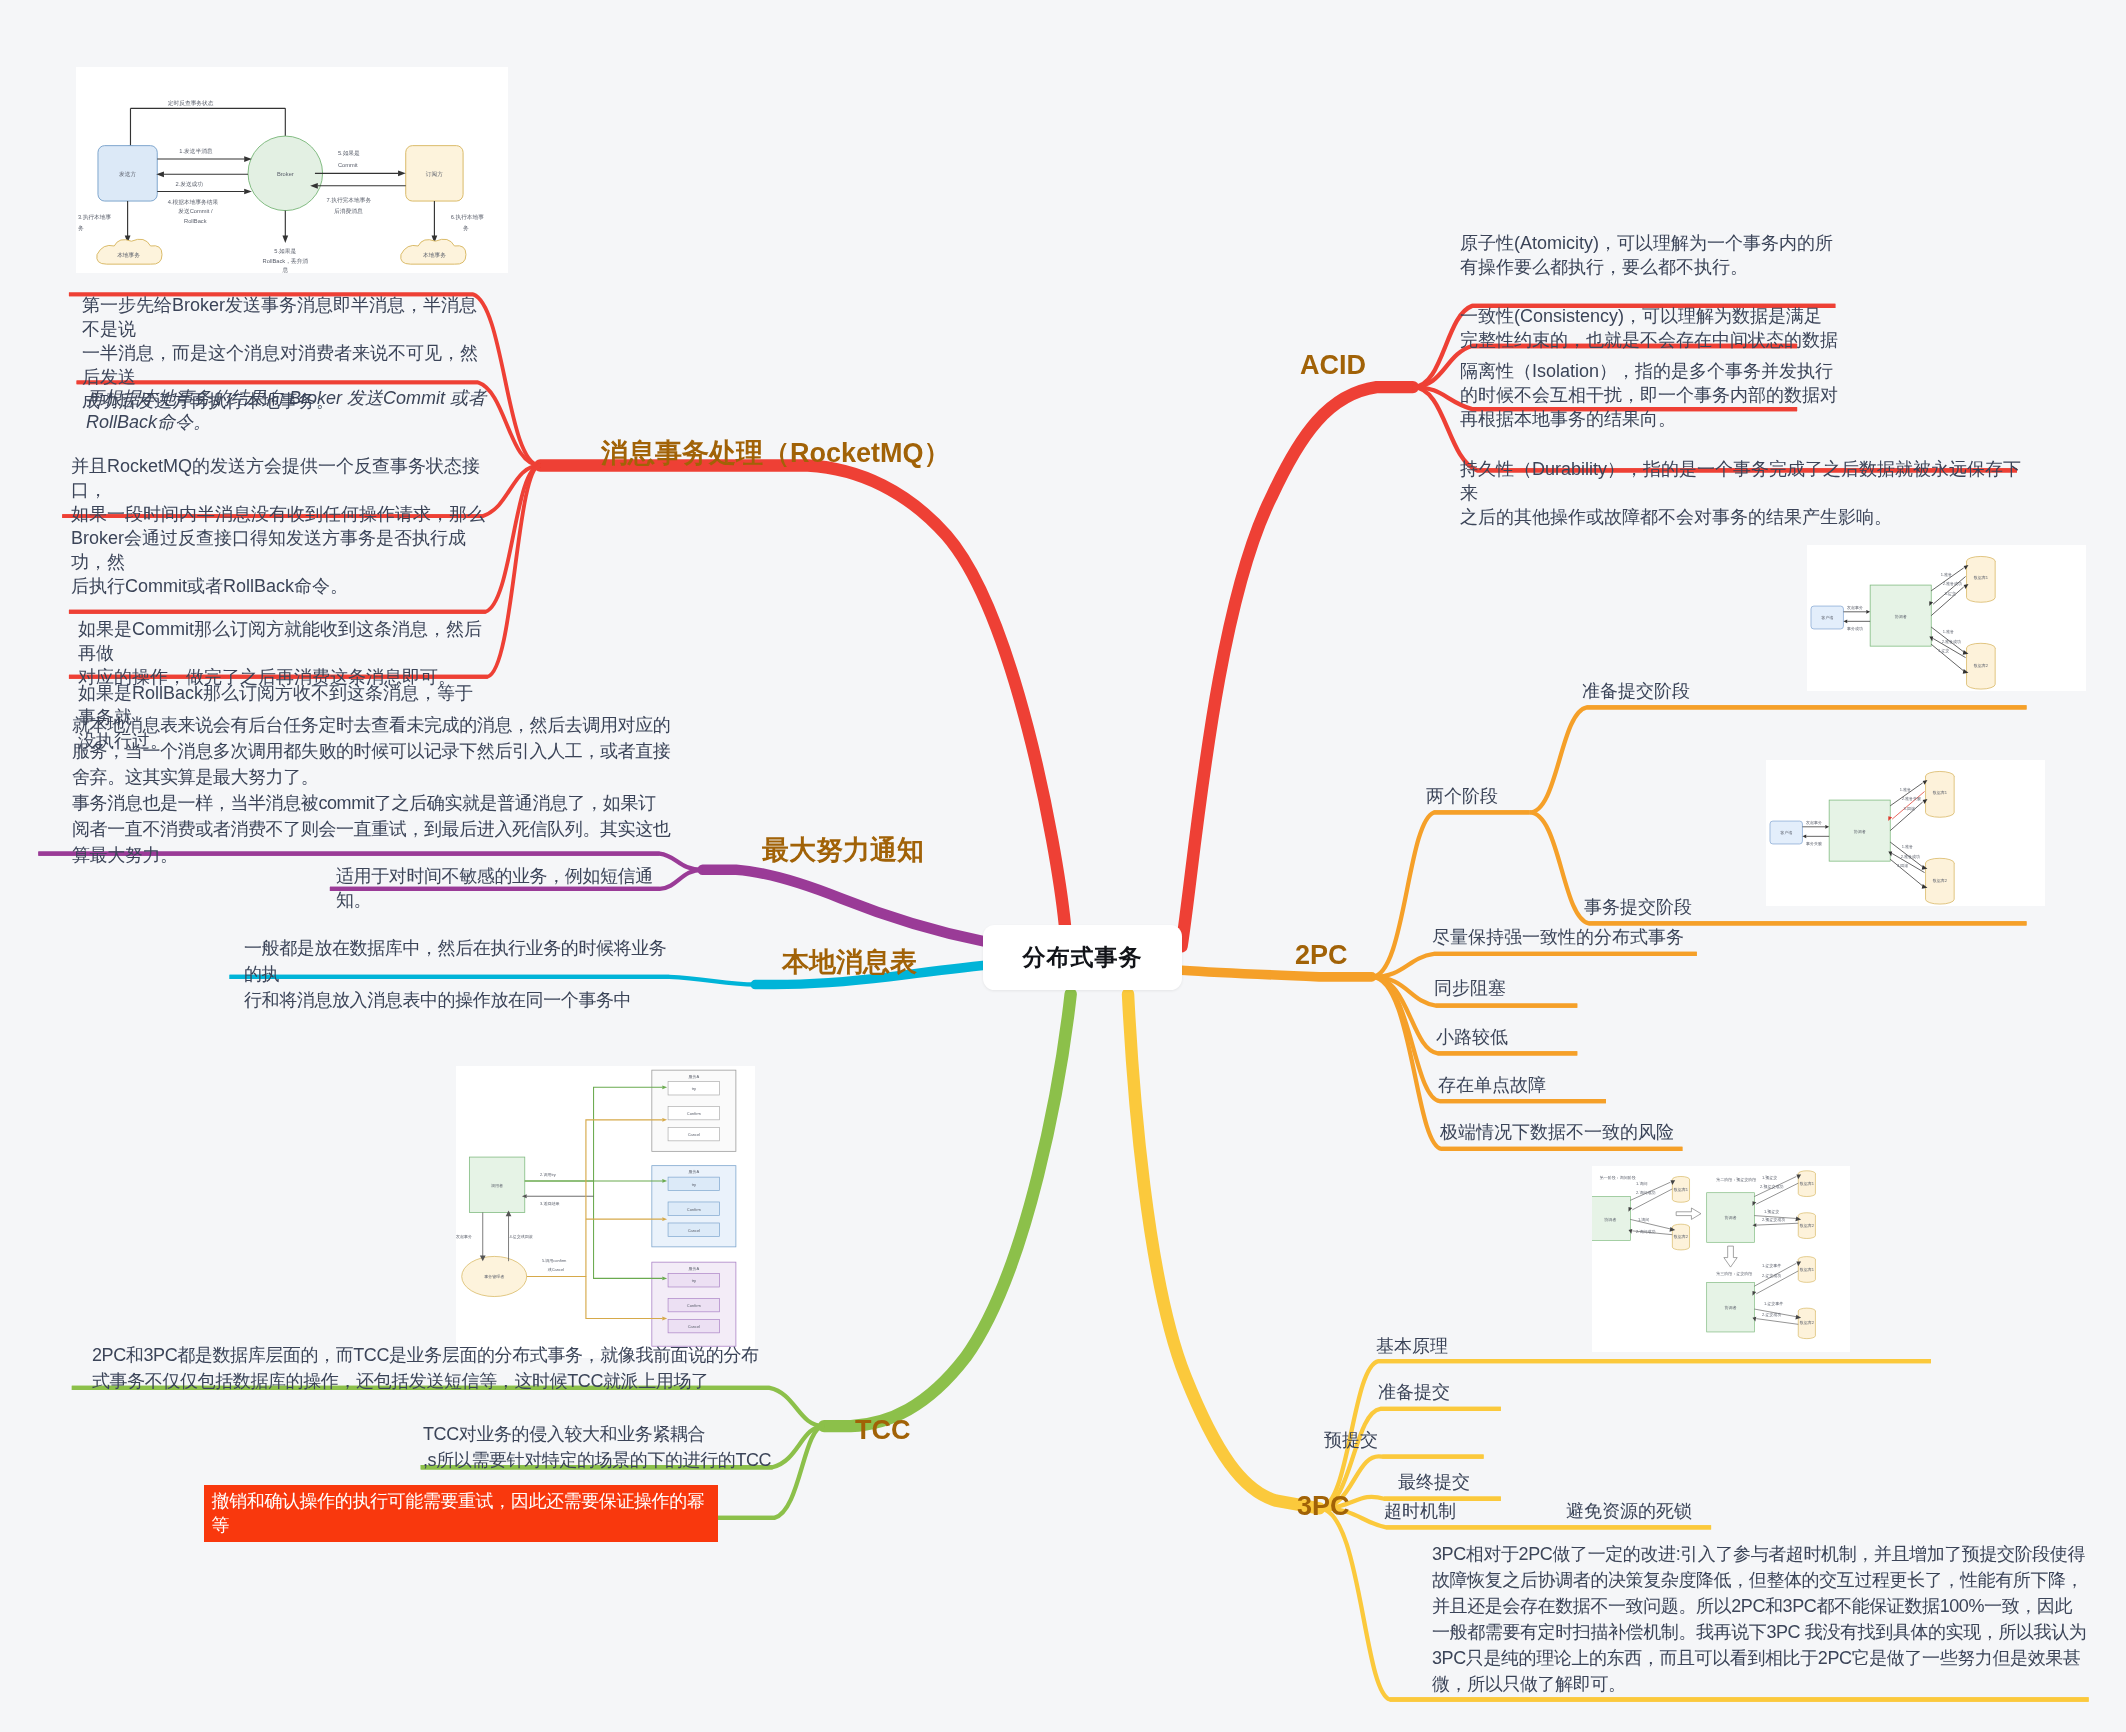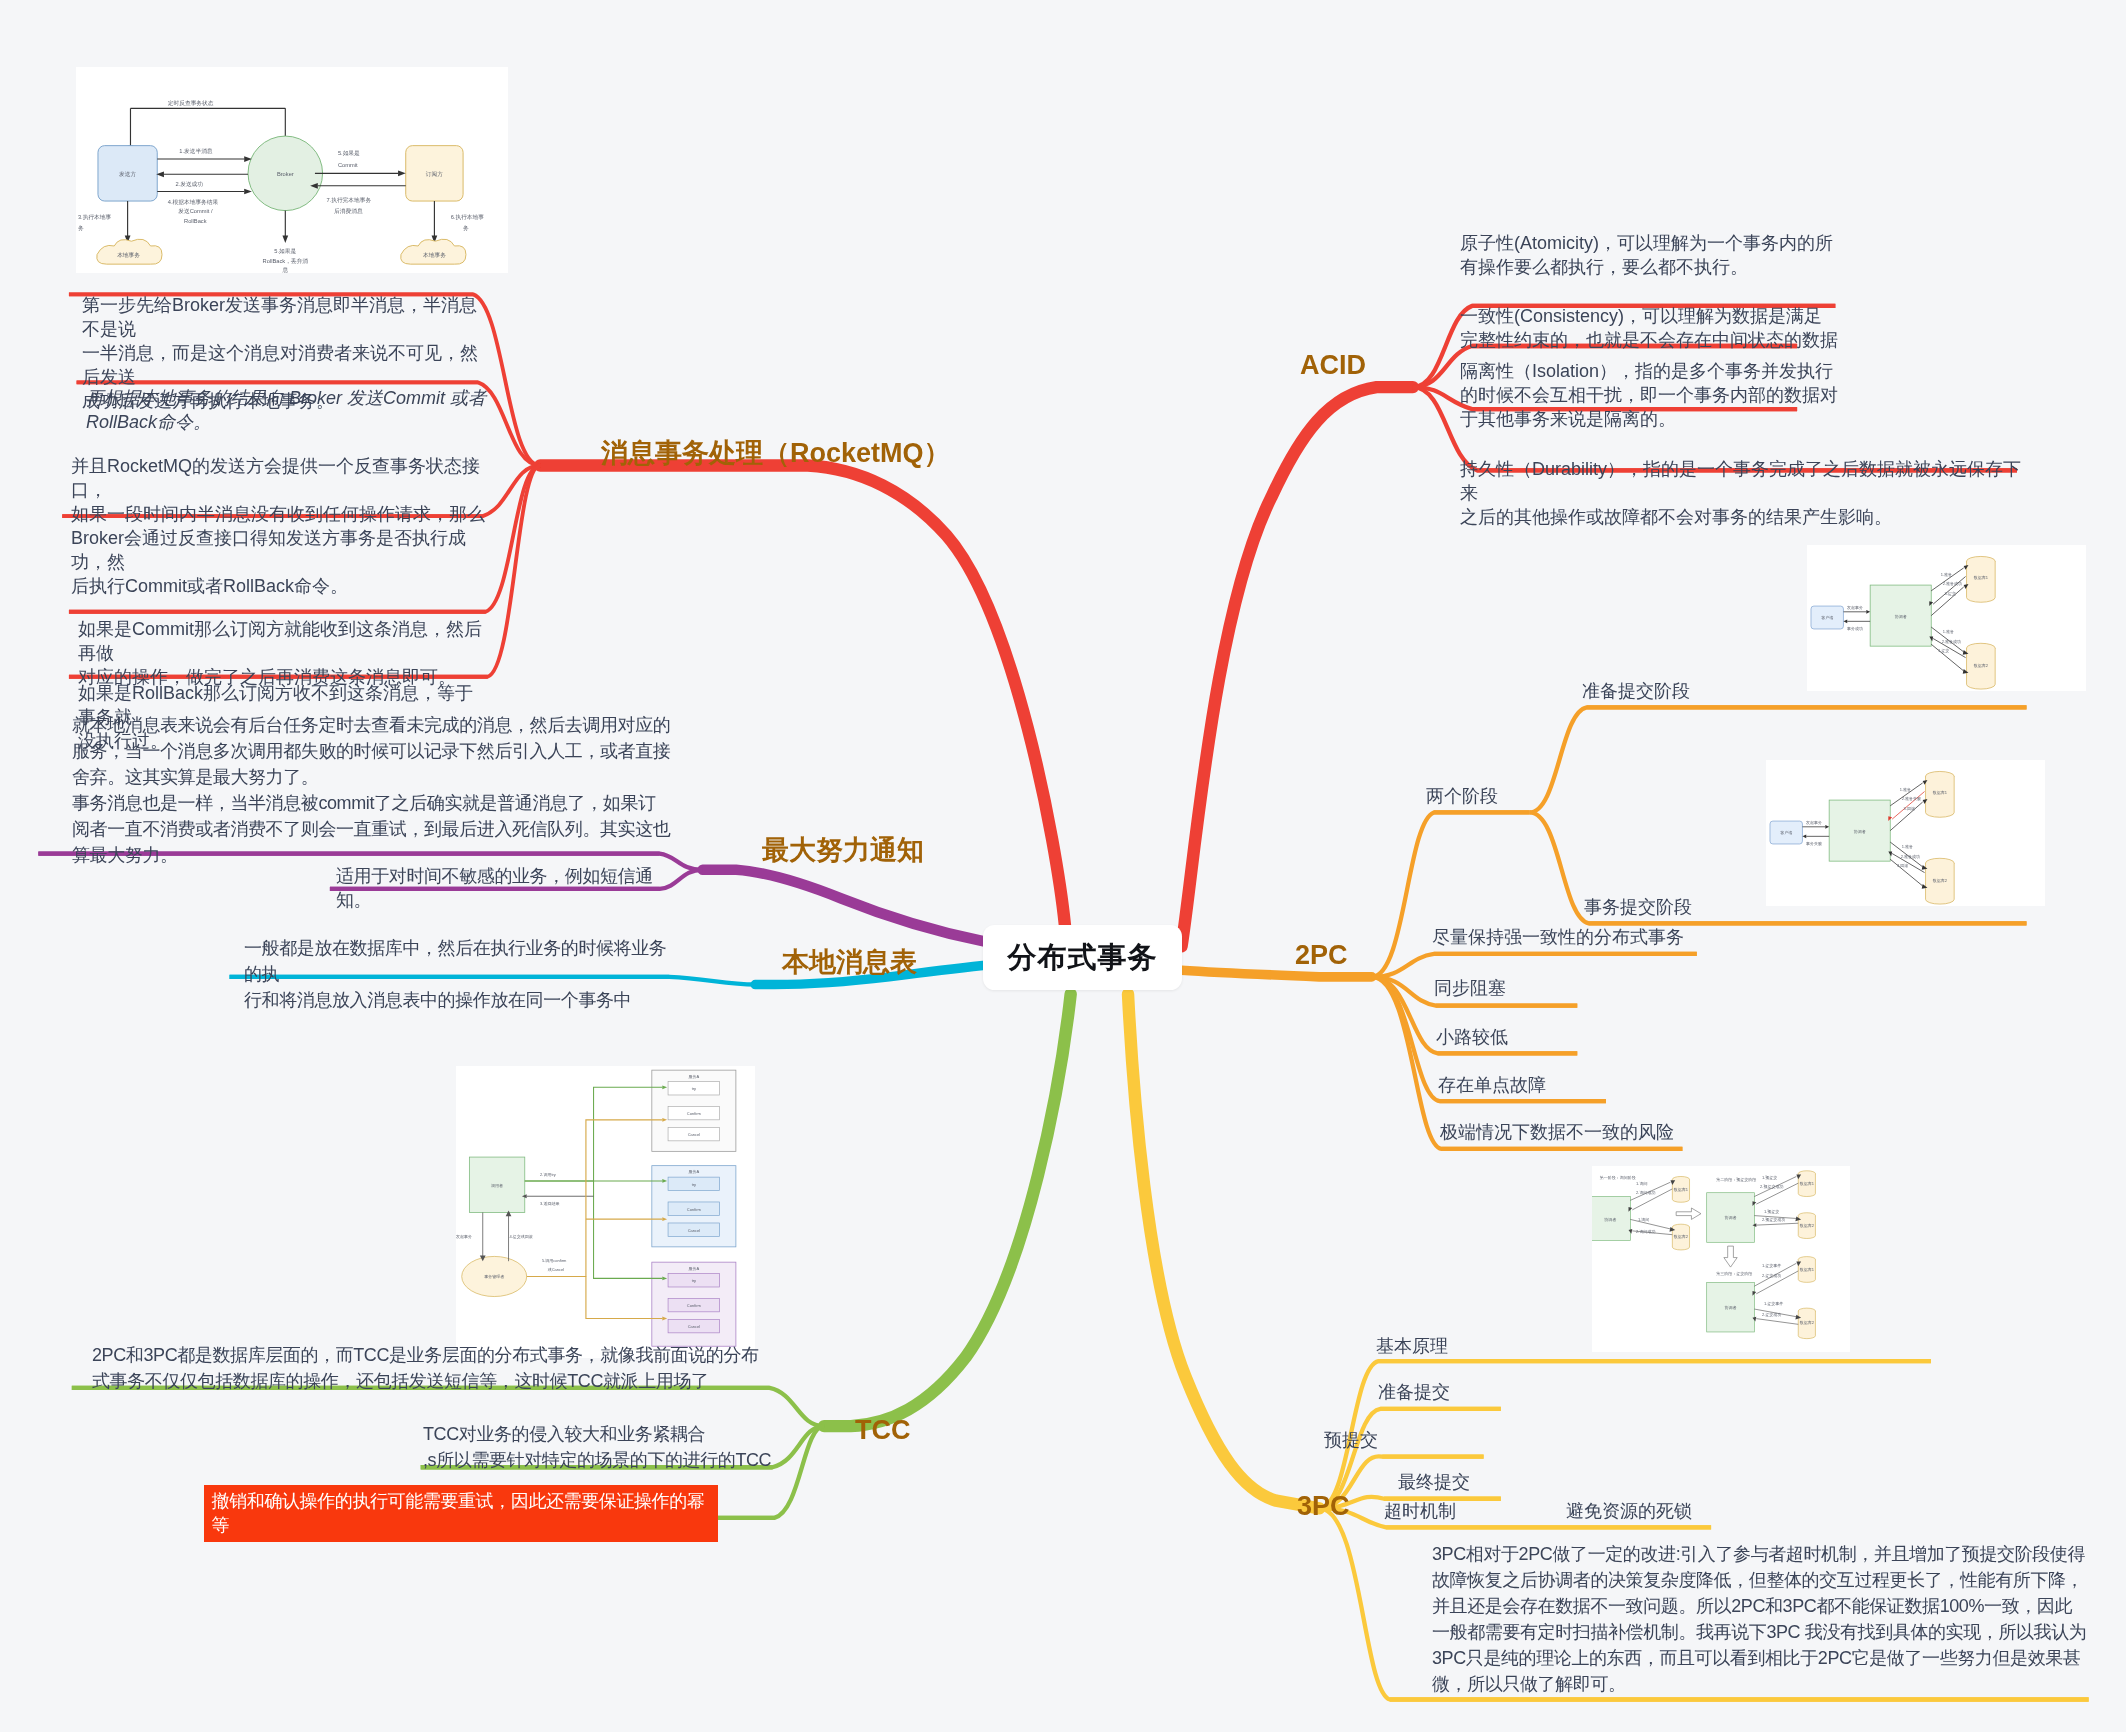--- a/index.html
+++ b/index.html
@@ -26,21 +26,21 @@
     position: absolute;
     left: 983px; top: 925px;
     width: 199px; height: 65px;
     background: #ffffff;
     border-radius: 11.5px;
     display: flex; align-items: center; justify-content: center;
     box-shadow: 0 1px 2.9px rgba(0,0,0,.07);
     z-index: 40;
   }
   .root span {
-    font-size: 29px;
+    font-size: 23px;
     font-weight: 700;
     color: #111318;
     letter-spacing: 1px;
   }
   
   .branch-title {
     position: absolute;
     font-size: 27px;
     font-weight: 700;
     color: #a16207;
@@ -453,21 +453,21 @@
   </div>
 
   <div class="branch-title" style="left:1300px; top:350px;">ACID</div>
 
   <div class="leaf" style="left:1460px; top:231px; width:382px;">原子性(Atomicity)，可以理解为一个事务内的所
 有操作要么都执行，要么都不执行。</div>
   <div class="leaf" style="left:1460px; top:304px; width:382px;">一致性(Consistency)，可以理解为数据是满足
 完整性约束的，也就是不会存在中间状态的数据</div>
   <div class="leaf" style="left:1460px; top:359px; width:382px;">隔离性（Isolation），指的是多个事务并发执行
 的时候不会互相干扰，即一个事务内部的数据对
-于其他事务来说是隔离的。</div>
+再根据本地事务的结果向。</div>
   <div class="leaf" style="left:1460px; top:457px; width:574px;">持久性（Durability），指的是一个事务完成了之后数据就被永远保存下来
 之后的其他操作或故障都不会对事务的结果产生影响。</div>
 
   <div class="branch-title" style="left:601px; top:435px;">消息事务处理（RocketMQ）</div>
 
   <div class="leaf" style="left:82px; top:293px; width:411px;">第一步先给Broker发送事务消息即半消息，半消息不是说
 一半消息，而是这个消息对消费者来说不可见，然后发送
 成功后发送方再执行本地事务。</div>
   <div class="leaf" style="left:86px; top:386px; width:411px;font-style:italic;">再根据本地事务的结果向 Broker 发送Commit 或者
 RollBack命令。</div>

